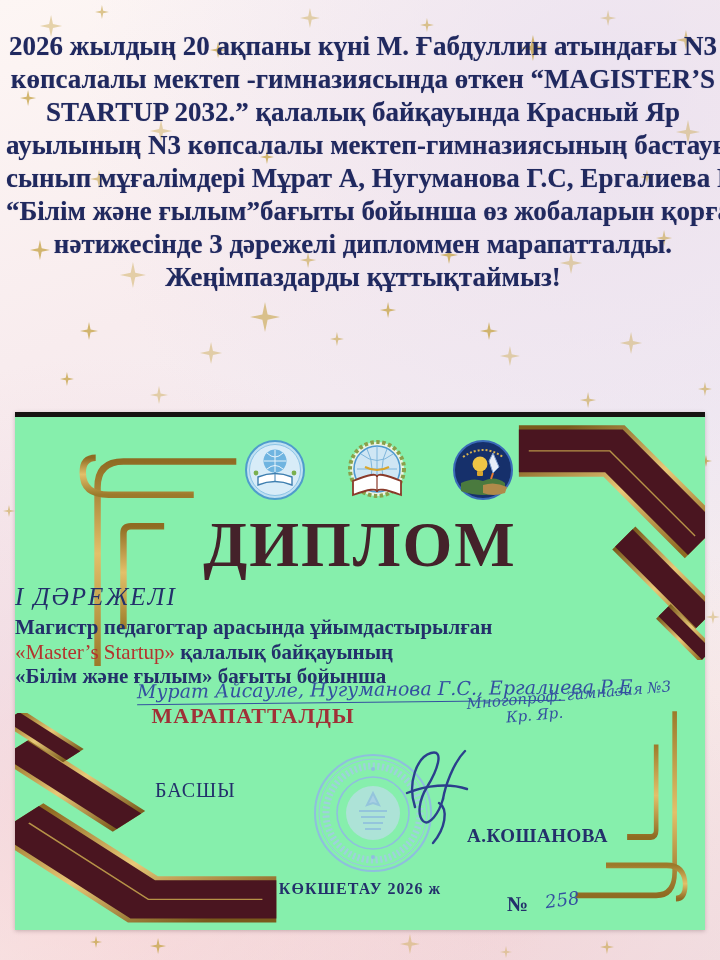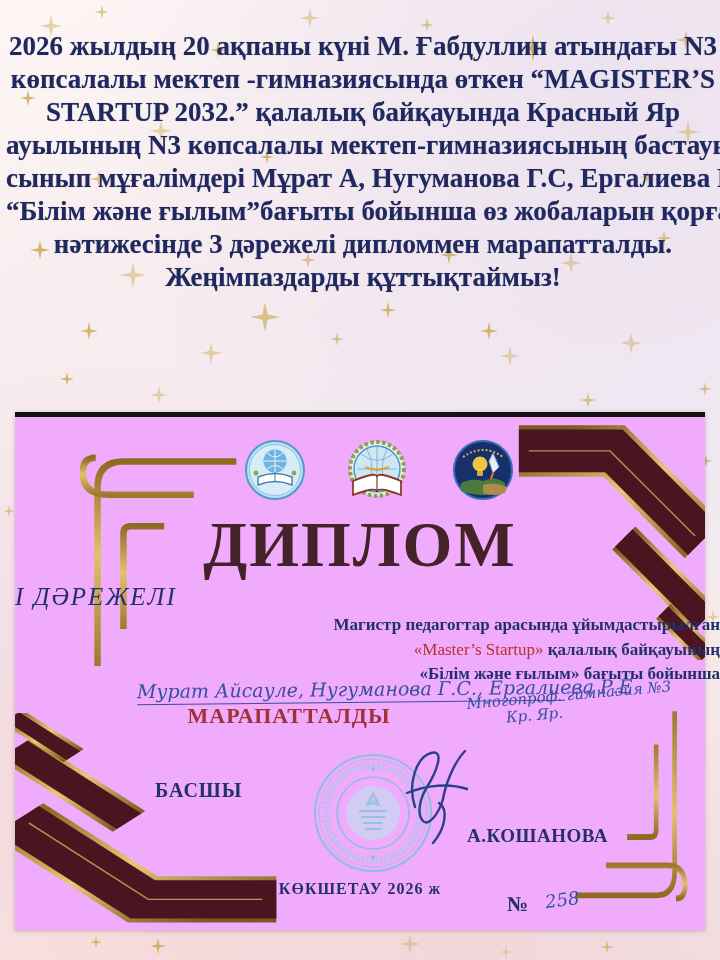--- a/index.html
+++ b/index.html
@@ -16,57 +16,57 @@
   
   .announce{
     position:absolute;top:30px;left:0;width:720px;text-align:center;
     color:#20295f;font-weight:bold;font-size:27px;line-height:33px;
     text-shadow:0 0 1px rgba(32,41,95,.35);
   }
   .announce .line{white-space:nowrap;margin-left:6px;}
   
   .card{
     position:absolute;left:15px;top:412px;width:690px;height:513px;
-    background:#f0abfc;border-top:5px solid #151311;
+    background:#86efac;border-top:5px solid #151311;
     box-shadow:0 1px 4px rgba(60,30,40,.25);
   }
   .corner{position:absolute;pointer-events:none;}
   .logo-row-item{position:absolute;top:22px;}
   .title{
     position:absolute;top:96px;left:0;width:100%;text-align:center;
     font-size:64px;font-weight:bold;color:#44222a;letter-spacing:2px;line-height:64px;
   }
   .degree{
     position:absolute;top:166px;left:0;width:100%;text-align:left;
     font-size:25px;color:#23306b;letter-spacing:2px;font-style:italic;
   }
   .bodyline{
-    position:absolute;left:0;width:100%;text-align:right;
-    font-size:17px;color:#23306b;font-weight:600;padding-left:15px;
+    position:absolute;left:0;width:100%;text-align:left;
+    font-size:21px;color:#23306b;font-weight:600;
   }
   .b1{top:198px;} .b2{top:223px;} .b3{top:247px;}
   .red{color:#b4342e;font-weight:normal;}
   .hand{
     font-family:"DejaVu Serif", serif;font-style:italic;color:#3450a0;
   }
   .recipients{
     position:absolute;top:261px;left:122px;width:428px;text-align:center;
     font-size:19px;border-bottom:1.5px solid #3450a0;padding-bottom:2px;
     transform:rotate(-0.6deg);white-space:nowrap;
   }
   .awarded{
     position:absolute;top:286px;left:0;width:69%;text-align:center;
-    font-size:22px;font-weight:bold;color:#a03137;letter-spacing:1px;padding-left:36px;
+    font-size:22px;font-weight:bold;color:#a03137;letter-spacing:1px;
   }
   .schoolnote{
     position:absolute;top:270px;left:452px;font-size:15px;line-height:17px;
     transform:rotate(-5deg);white-space:nowrap;
   }
   .schoolnote .l2{margin-left:38px;}
-  .head-label{position:absolute;top:362px;left:140px;font-size:20px;font-weight:bold;color:#23306b;letter-spacing:1px;}
+  .head-label{position:absolute;top:362px;left:140px;font-size:20px;font-weight:normal;color:#23306b;letter-spacing:1px;}
   .head-name{position:absolute;top:362px;left:452px;font-size:19px;font-weight:bold;color:#23306b;letter-spacing:.5px;margin-top:46px;}
   .stamp{position:absolute;left:292px;top:330px;}
   .signature{position:absolute;left:372px;top:326px;}
   .cityyear{position:absolute;top:463px;left:0;width:100%;text-align:center;font-size:16px;font-weight:bold;color:#23306b;letter-spacing:1px;}
   .numlabel{position:absolute;top:475px;left:492px;font-size:21px;font-weight:bold;color:#23306b;}
   .numvalue{position:absolute;top:472px;left:530px;font-size:18px;transform:rotate(-8deg);}
 </style>
 </head>
 <body>
 

